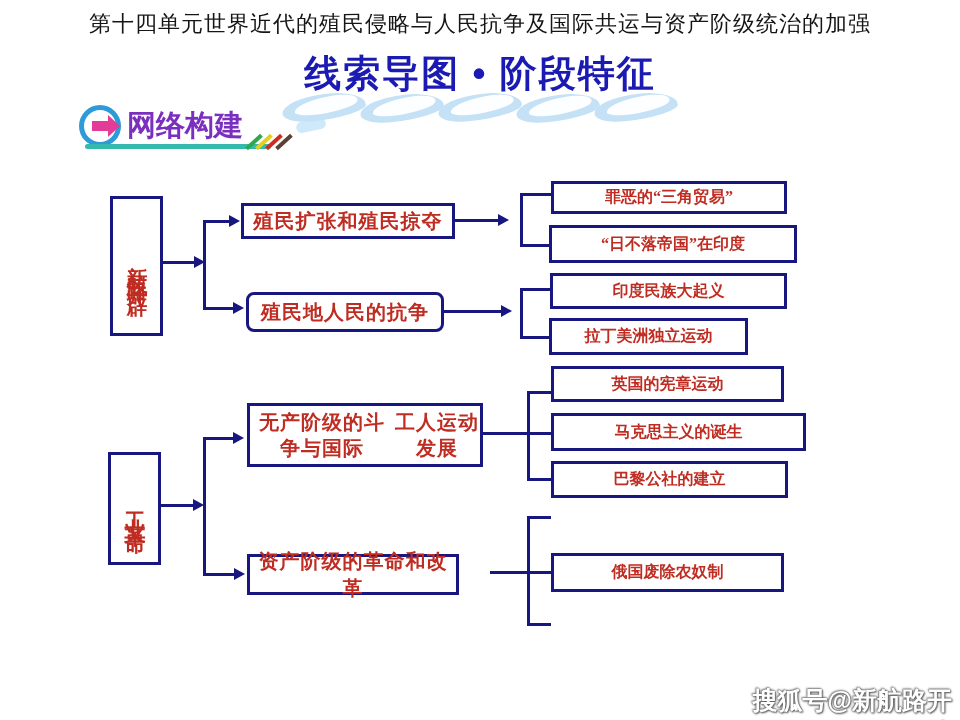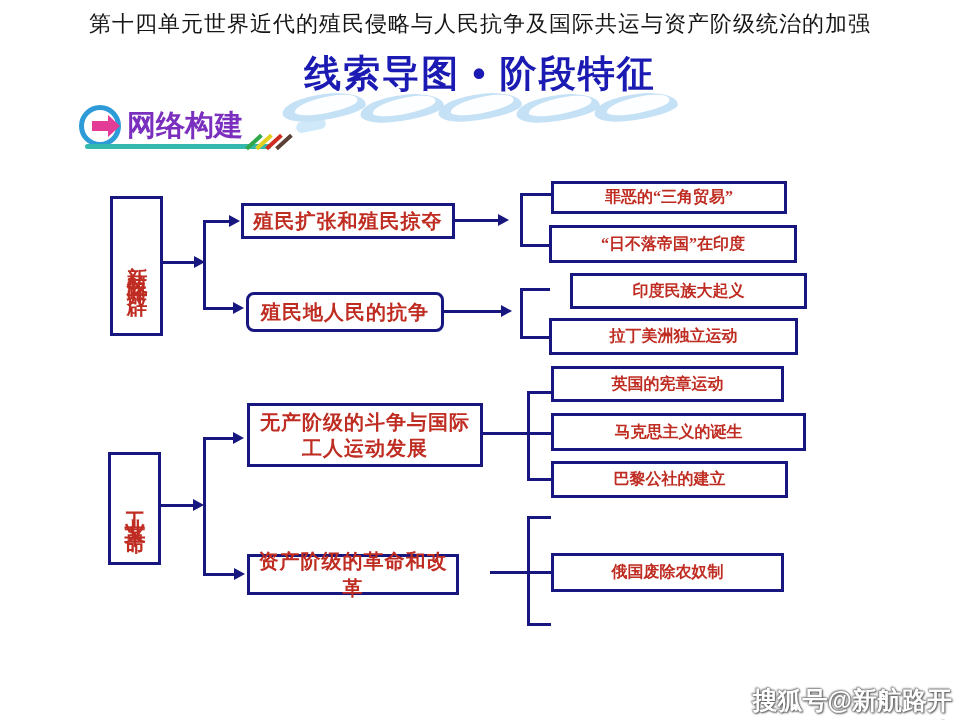--- a/index.html
+++ b/index.html
@@ -111,40 +111,40 @@
   <i class="vl" style="left:520px;top:288px;height:51px;"></i>
   <i class="hl" style="left:520px;top:288px;width:30px;"></i>
   <i class="hl" style="left:520px;top:336px;width:29px;"></i>
 
   <div class="node leaf" style="left:551px;top:181px;width:236px;height:33px;">
     <span>罪恶的“三角贸易”</span>
   </div>
   <div class="node leaf" style="left:549px;top:225px;width:248px;height:38px;">
     <span>“日不落帝国”在印度</span>
   </div>
-  <div class="node leaf" style="left:550px;top:273px;width:237px;height:36px;margin-left:20px;">
+  <div class="node leaf" style="left:550px;top:273px;width:237px;height:36px;">
     <span>印度民族大起义</span>
   </div>
-  <div class="node leaf" style="left:549px;top:318px;width:249px;height:37px;">
+  <div class="node leaf" style="left:549px;top:318px;width:199px;height:37px;">
     <span>拉丁美洲独立运动</span>
   </div>
 
   <div class="node root" style="left:108px;top:452px;width:53px;height:113px;">
     <span class="vtext">工业革命</span>
   </div>
 
   <i class="hl" style="left:161px;top:504px;width:32px;"></i>
   <i class="ah" style="left:193px;top:499px;"></i>
   <i class="vl" style="left:203px;top:437px;height:139px;"></i>
   <i class="hl" style="left:203px;top:437px;width:30px;"></i>
   <i class="ah" style="left:233px;top:432px;"></i>
   <i class="hl" style="left:203px;top:573px;width:31px;"></i>
   <i class="ah" style="left:234px;top:568px;"></i>
 
-  <div class="node mid twoline" style="left:247px;top:403px;width:236px;height:64px;flex-direction:column;">
+  <div class="node mid twoline" style="left:247px;top:403px;width:236px;height:64px;">
     <span>无产阶级的斗争与国际</span>
     <span>工人运动发展</span>
   </div>
   <div class="node mid" style="left:247px;top:554px;width:212px;height:41px;">
     <span>资产阶级的革命和改革</span>
   </div>
 
   <i class="hl" style="left:483px;top:432px;width:68px;"></i>
   <i class="vl" style="left:527px;top:391px;height:90px;"></i>
   <i class="hl" style="left:527px;top:391px;width:24px;"></i>

